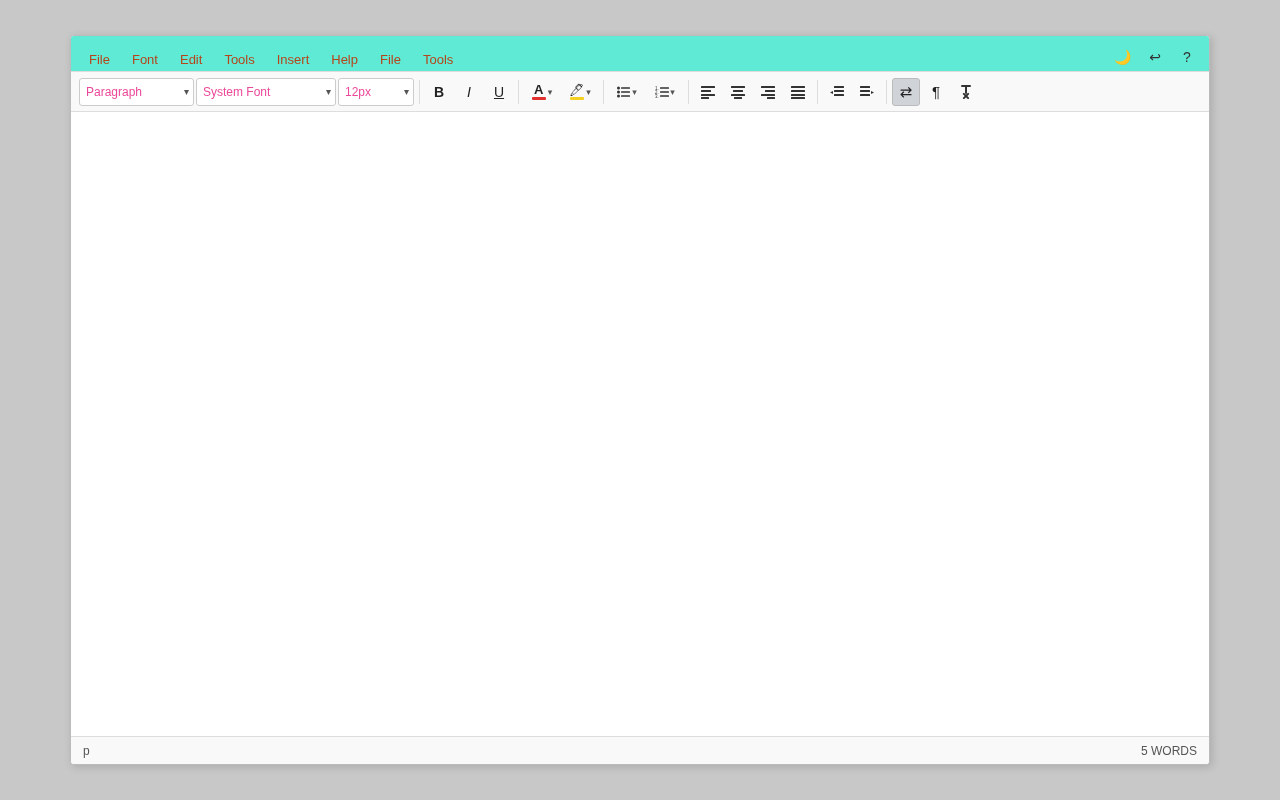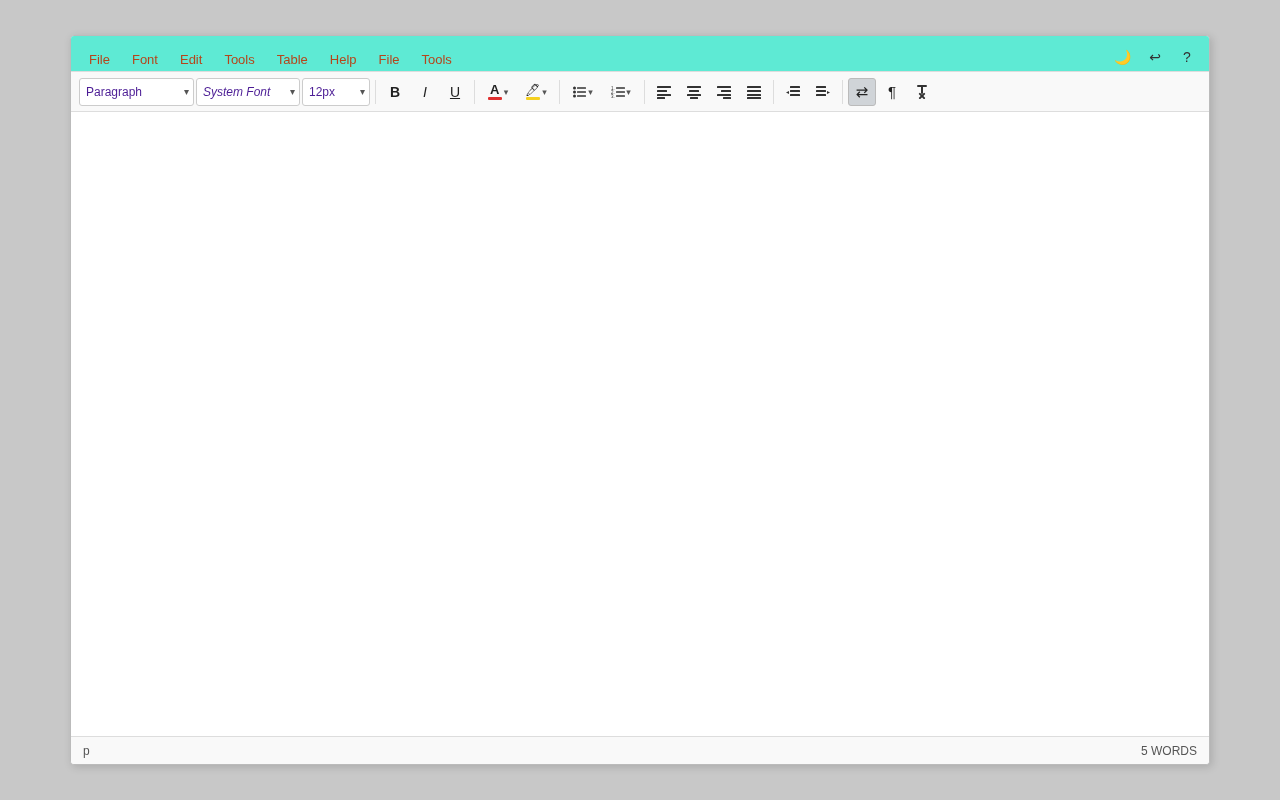--- a/index.html
+++ b/index.html
@@ -135,48 +135,48 @@
       align-items: center;
     }
     .sel-wrap select {
       height: 28px;
       border: 1px solid #ccc;
       border-radius: 3px;
       background: #fff;
       font-size: 12px;
       padding: 0 20px 0 6px;
       cursor: pointer;
-      color: #4c1d95;
+      color: #ec4899;
       appearance: none;
       -webkit-appearance: none;
     }
     .sel-wrap::after {
       content: '▾';
       position: absolute;
       right: 5px;
       pointer-events: none;
       font-size: 10px;
       color: #555;
     }
     .paragraph-select { width: 115px; }
-    .font-select { width: 104px; font-style: italic; }
-    .size-select { width: 68px; }
+    .font-select { width: 140px; }
+    .size-select { width: 76px; }
   </style>
 </head>
 <body>
 
 <div class="editor-window">
 
   <div class="menu-bar">
     <div class="menu-items">
       <div class="menu-item">File</div>
       <div class="menu-item">Font</div>
       <div class="menu-item">Edit</div>
       <div class="menu-item">Tools</div>
-      <div class="menu-item">Table</div>
+      <div class="menu-item">Insert</div>
       <div class="menu-item">Help</div>
       <div class="menu-item">File</div>
       <div class="menu-item">Tools</div>
     </div>
     <div class="menu-right">
       <button class="menu-icon-btn" title="Dark Mode">🌙</button>
       <button class="menu-icon-btn" title="Undo">↩</button>
       <button class="menu-icon-btn" title="Help">?</button>
     </div>
   </div>

